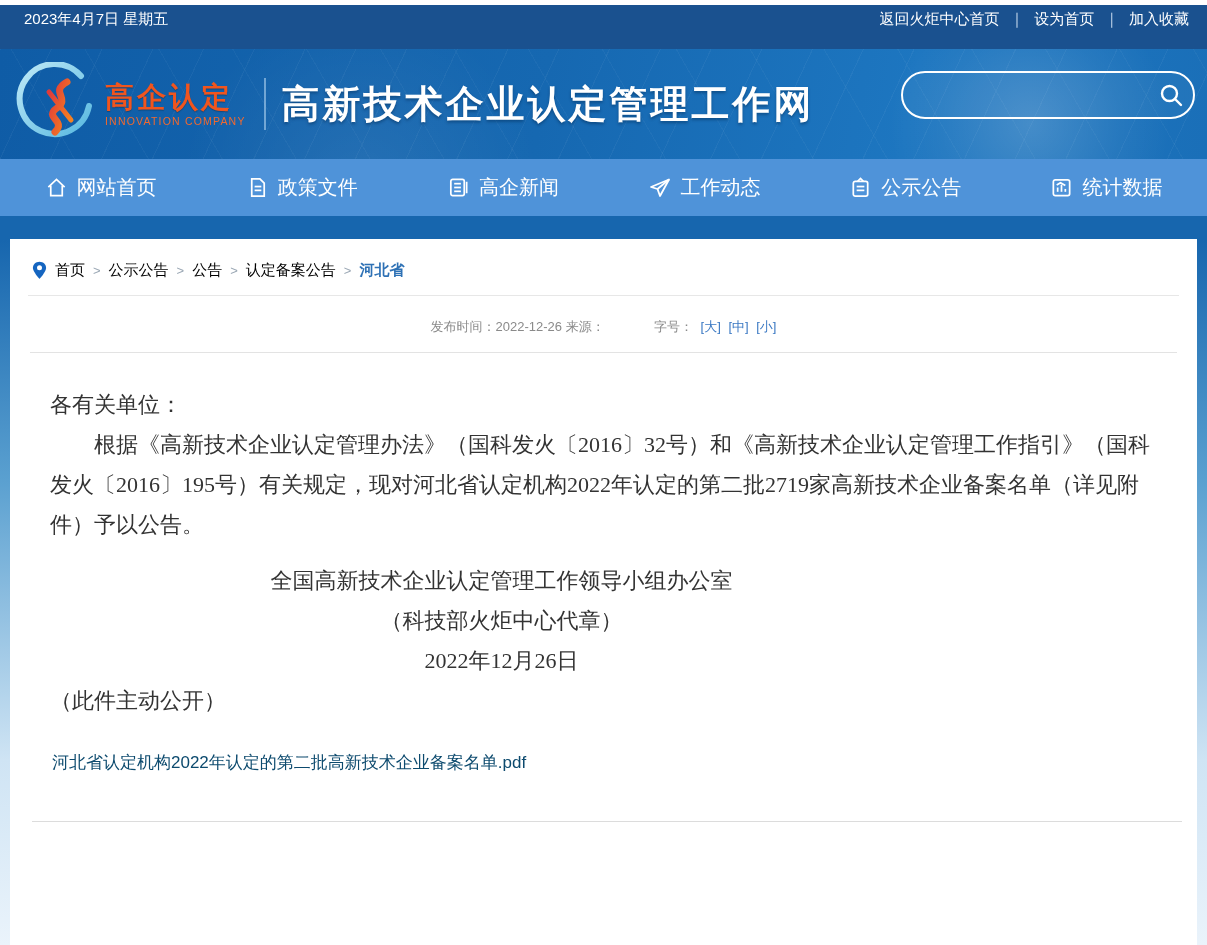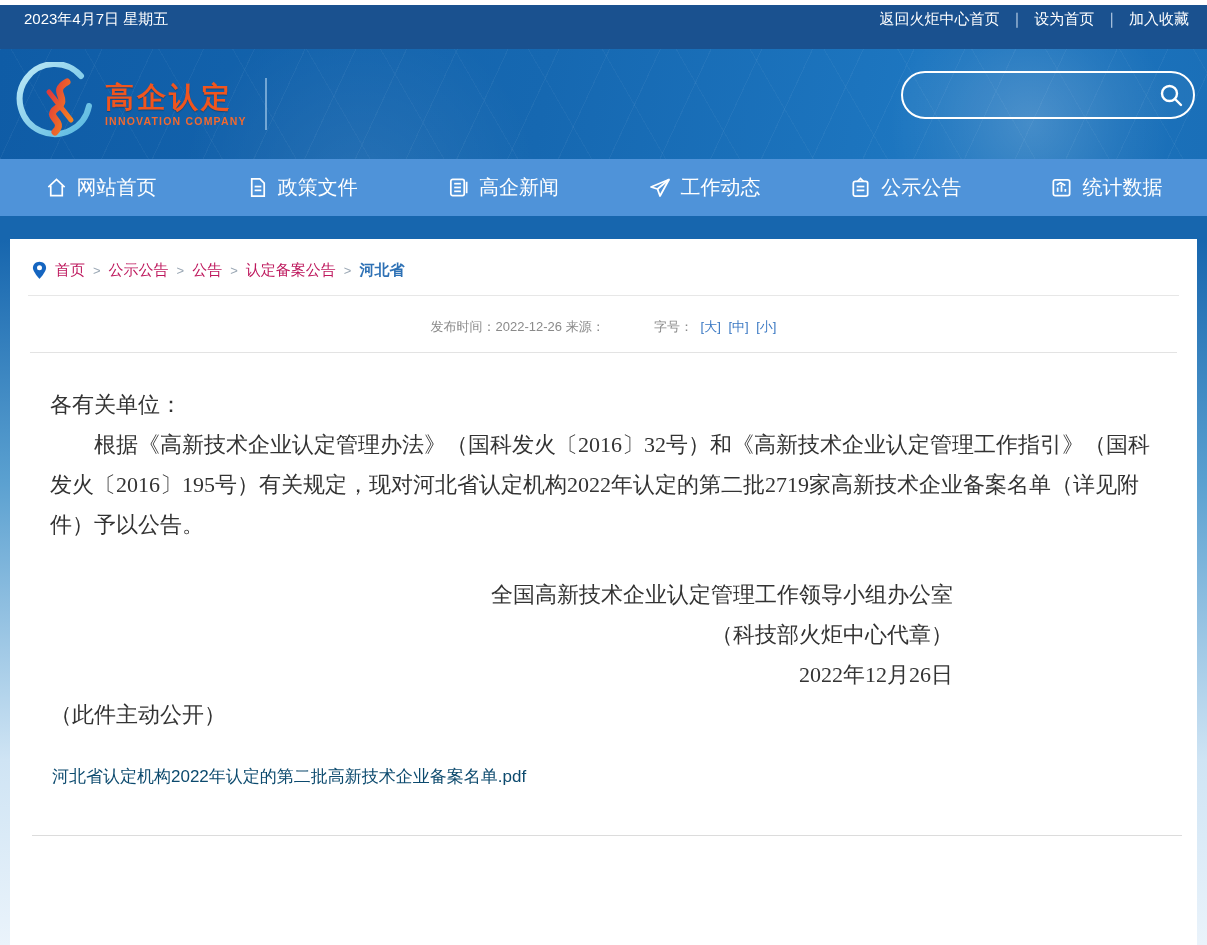--- a/index.html
+++ b/index.html
@@ -20,54 +20,54 @@
     background:
       radial-gradient(circle at 1030px 75px, rgba(255,255,255,0.18) 0, rgba(255,255,255,0.05) 90px, transparent 140px),
       radial-gradient(circle at 360px 140px, rgba(255,255,255,0.08) 0, transparent 180px),
       repeating-linear-gradient(115deg, rgba(255,255,255,0.045) 0 1px, transparent 1px 46px),
       repeating-linear-gradient(60deg, rgba(255,255,255,0.035) 0 1px, transparent 1px 64px);}
   .header-inner{position:relative;display:flex;align-items:center;height:100%;padding-left:15px;}
   .logo-mark{width:84px;height:84px;flex:0 0 auto;}
   .logo-text{margin-left:6px;}
   .logo-cn{font-size:29px;font-weight:bold;color:#f0551e;letter-spacing:3px;line-height:30px;
     text-shadow:0 1px 1px rgba(0,0,0,0.25);}
-  .logo-en{font-size:10.5px;color:#f2692f;letter-spacing:1.2px;margin-top:3px;font-weight:bold;}
+  .logo-en{font-size:10.5px;color:#f2692f;letter-spacing:1.2px;margin-top:3px;font-weight:normal;}
   .logo-divider{width:2px;height:52px;background:rgba(190,220,245,0.55);margin:0 16px 0 18px;}
   .site-title{font-size:38px;font-weight:bold;color:#ffffff;letter-spacing:3px;
     text-shadow:0 2px 3px rgba(0,40,80,0.45);}
   .search-box{position:absolute;right:12px;top:22px;width:290px;height:44px;border:2px solid #ffffff;
     border-radius:24px;display:flex;align-items:center;background:rgba(255,255,255,0.04);}
   .search-input{flex:1;height:100%;border:none;background:transparent;outline:none;color:#fff;
     font-size:15px;padding:0 8px 0 18px;}
   .search-btn{width:44px;height:100%;border:none;background:transparent;cursor:pointer;display:flex;
     align-items:center;justify-content:center;}
   
   .nav{height:57px;background:#4f93d9;display:flex;}
   .nav-item{flex:1;display:flex;align-items:center;justify-content:center;gap:9px;color:#ffffff;
     font-size:20px;cursor:pointer;}
   .nav-item svg{display:block;}
   
   .card{position:relative;margin:23px 10px 0 10px;background:#ffffff;min-height:712px;}
   .breadcrumb{display:flex;align-items:center;gap:8px;padding:22px 20px 15px 22px;font-size:15px;color:#7b8b9b;}
-  .breadcrumb a{color:#be185d;text-decoration:none;cursor:pointer;}
+  .breadcrumb a{color:#000000;text-decoration:none;cursor:pointer;}
   .breadcrumb .crumb-current{color:#2e71b5;font-weight:bold;}
   .bc-sep{color:#9aa7b4;font-size:13px;}
   .divider{border-top:1px solid #e7e7e7;margin:0 18px;}
   .article-title{margin:30px 60px 0;text-align:center;font-size:24px;font-weight:bold;color:#333333;
     letter-spacing:0.5px;}
   .meta{margin-top:22px;text-align:center;font-size:13px;color:#8a8a8a;}
   .meta .meta-gap{display:inline-block;width:42px;}
   .meta .size-btn{color:#3a78c3;cursor:pointer;text-decoration:none;margin-left:4px;}
   .meta-divider{border-top:1px solid #e3e3e3;margin:16px 20px 0;}
   .article{font-family:"Liberation Serif","DejaVu Serif",serif;color:#333333;font-size:22px;
     line-height:40px;padding:32px 44px 0 40px;}
   .article p{margin:0;}
   .p-indent{text-indent:2em;}
   .attachment-line{margin-top:32px;text-indent:2em;}
-  .signature{margin-top:30px;text-align:right;padding-right:200px;}
+  .signature{margin-top:16px;text-align:center;padding-right:200px;}
   .signature div{line-height:40px;}
   .disclosure{margin-top:26px;margin-left:14px;}
   .pdf-link{display:inline-block;margin:22px 16px 0 2px;font-family:"Liberation Sans","DejaVu Sans",sans-serif;
     font-size:17px;color:#0c4a6e;text-decoration:none;cursor:pointer;}
   .bottom-divider{border-top:1px solid #dcdcdc;margin:38px 15px 0 22px;}
 </style>
 </head>
 <body>
 
 <div class="page">
@@ -99,20 +99,21 @@
         </defs>
         <path d="M66 14 A35 35 0 1 0 74 44" fill="none" stroke="url(#lgBlue)" stroke-width="6" stroke-linecap="round"></path>
         <path d="M52 20 C34 30 56 36 42 46 C28 56 52 58 40 70" fill="none" stroke="url(#lgRed)" stroke-width="7" stroke-linecap="round"></path>
         <path d="M34 30 L56 58" fill="none" stroke="url(#lgRed)" stroke-width="5" stroke-linecap="round"></path>
       </svg>
       <div class="logo-text">
         <div class="logo-cn">高企认定</div>
         <div class="logo-en">INNOVATION COMPANY</div>
       </div>
       <div class="logo-divider"></div>
+      <div class="site-title">高新技术企业认定管理工作网</div>
     </div>
     <div class="search-box">
       <input class="search-input" type="text" placeholder="" style="">
       <button class="search-btn">
         <svg width="26" height="26" viewBox="0 0 26 26">
           <circle cx="11.5" cy="11.5" r="7.5" fill="none" stroke="#ffffff" stroke-width="2.4"></circle>
           <line x1="17" y1="17" x2="23" y2="23" stroke="#ffffff" stroke-width="2.4" stroke-linecap="round"></line>
         </svg>
       </button>
     </div>

